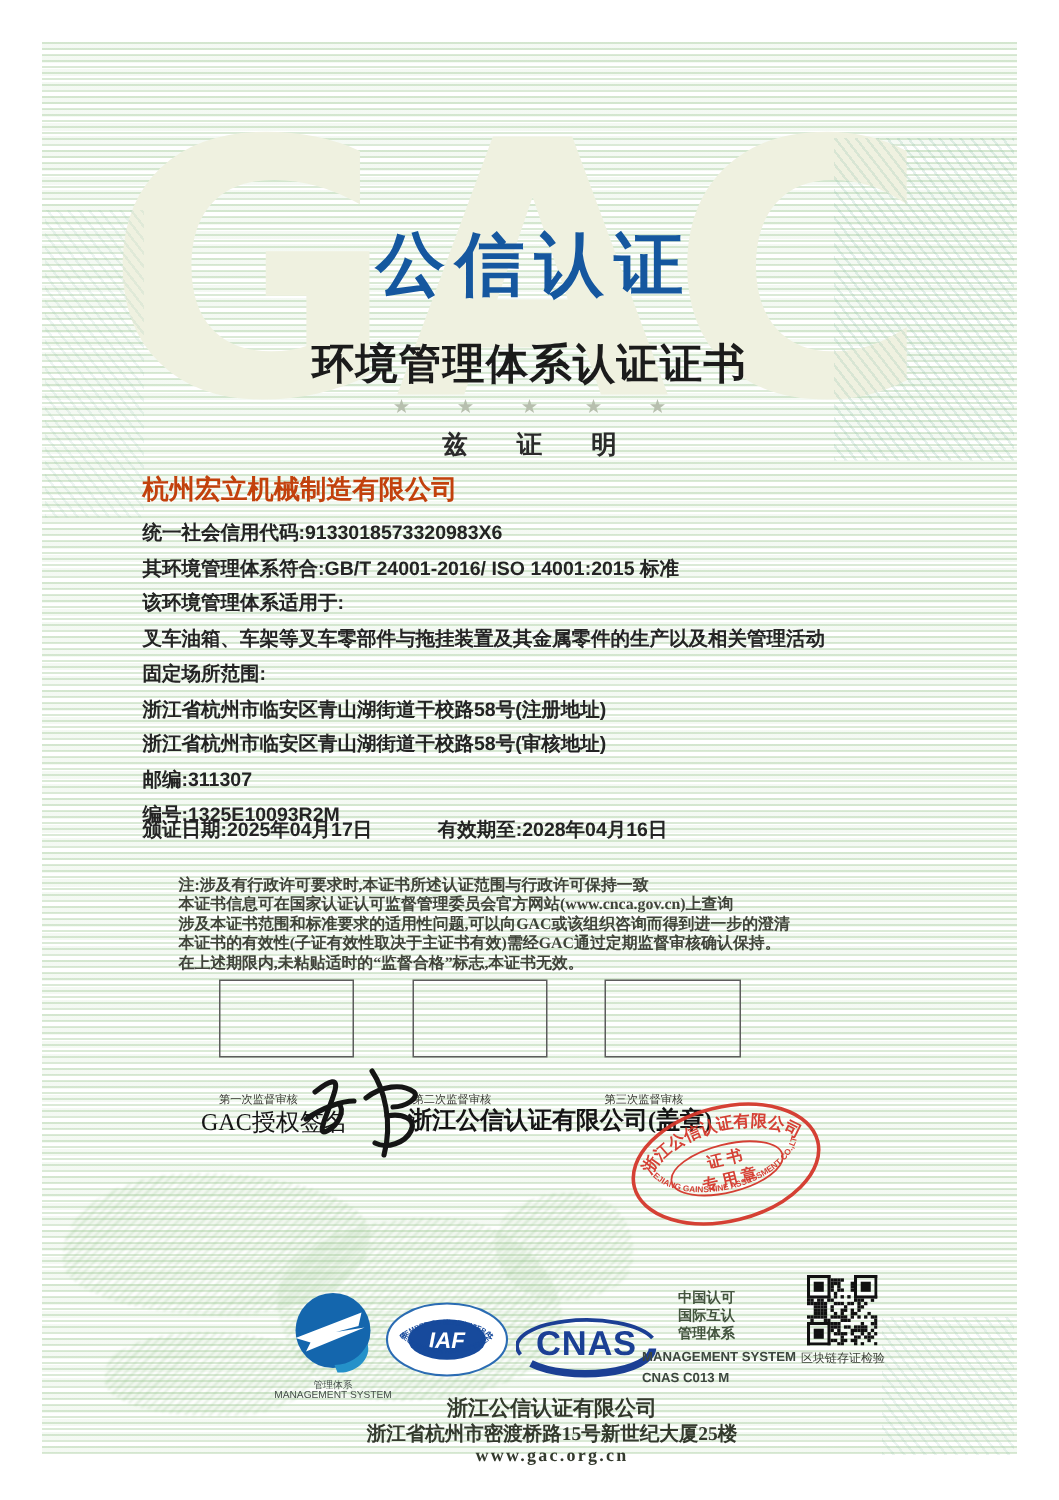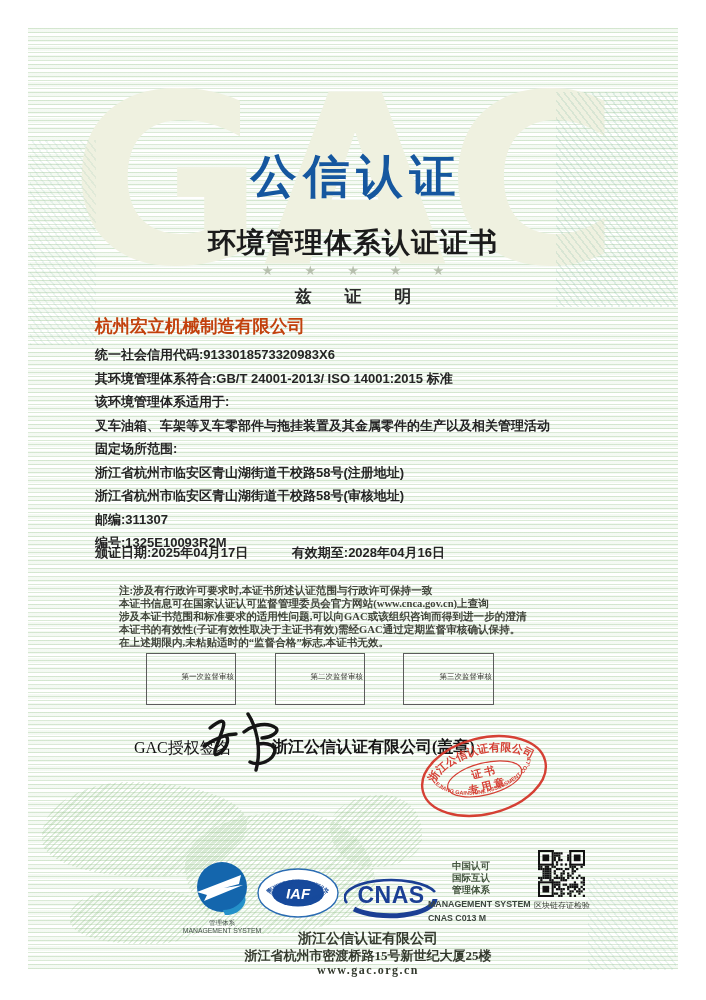--- a/index.html
+++ b/index.html
@@ -42,21 +42,21 @@
   .l0{top:346px;} .l1{top:370px;} .l2{top:393px;} .l3{top:417px;} .l4{top:440px;}
   .l5{top:464px;} .l6{top:487px;} .l7{top:511px;} .l8{top:534px;}
   .dateline{left:95px;top:544px;font-size:13px;font-weight:700;color:#242424;}
   .dateline .valid{margin-left:40px;}
 
   .notes{left:95px;top:584px;width:460px;font-family:"Liberation Serif",serif;
     font-size:10.6px;font-weight:700;color:#40443a;line-height:13px;margin-left:24px;}
 
   .supbox{top:653px;height:50px;border:1px solid #5c5c5c;background:transparent;}
   .sb0{left:146px;width:88px;} .sb1{left:275px;width:88px;} .sb2{left:403px;width:89px;}
-  .suplabel{top:672px;font-family:Liberation Mono, monospace;font-size:7.5px;color:#35352f;text-align:right;}
+  .suplabel{top:728px;font-family:Liberation Mono, monospace;font-size:7.5px;color:#35352f;text-align:left;}
   .sl0{left:146px;width:88px;} .sl1{left:275px;width:88px;} .sl2{left:403px;width:89px;}
 
   .gaclabel{left:134px;top:738px;font-family:"Liberation Serif",serif;font-size:16px;color:#141414;}
   .issuer{left:272px;top:737px;font-family:"Liberation Serif",serif;font-size:16px;font-weight:700;color:#141414;}
   .sig{left:196px;top:698px;width:92px;height:82px;}
 
   .stamp{left:418px;top:735px;width:132px;height:82px;transform:rotate(-14deg);opacity:.95;}
 
   .elogo{left:196px;top:861px;width:52px;height:56px;}
   .elogo-cn{left:180px;top:919px;width:84px;text-align:center;font-size:6.5px;color:#4a5550;}
@@ -93,21 +93,21 @@
 
   <div class="abs content">
 
     <div class="abs title">公信认证</div>
     <div class="abs subtitle">环境管理体系认证证书</div>
     <div class="abs stars">★★★★★</div>
     <div class="abs certify">兹 证 明</div>
 
     <div class="abs company">杭州宏立机械制造有限公司</div>
     <div class="abs bline l0">统一社会信用代码:9133018573320983X6</div>
-    <div class="abs bline l1">其环境管理体系符合:GB/T 24001-2013/ ISO 14001:2015 标准</div>
+    <div class="abs bline l1">其环境管理体系符合:GB/T 24001-2016/ ISO 14001:2015 标准</div>
     <div class="abs bline l3">叉车油箱、车架等叉车零部件与拖挂装置及其金属零件的生产以及相关管理活动</div>
     <div class="abs bline l2">该环境管理体系适用于:</div>
     <div class="abs bline l4">固定场所范围:</div>
     <div class="abs bline l5">浙江省杭州市临安区青山湖街道干校路58号(注册地址)</div>
     <div class="abs bline l6">浙江省杭州市临安区青山湖街道干校路58号(审核地址)</div>
     <div class="abs bline l7">邮编:311307</div>
     <div class="abs bline l8">编号:1325E10093R2M</div>
     <div class="abs dateline">
       <span>颁证日期:2025年04月17日</span>
       <span class="valid">有效期至:2028年04月16日</span>

